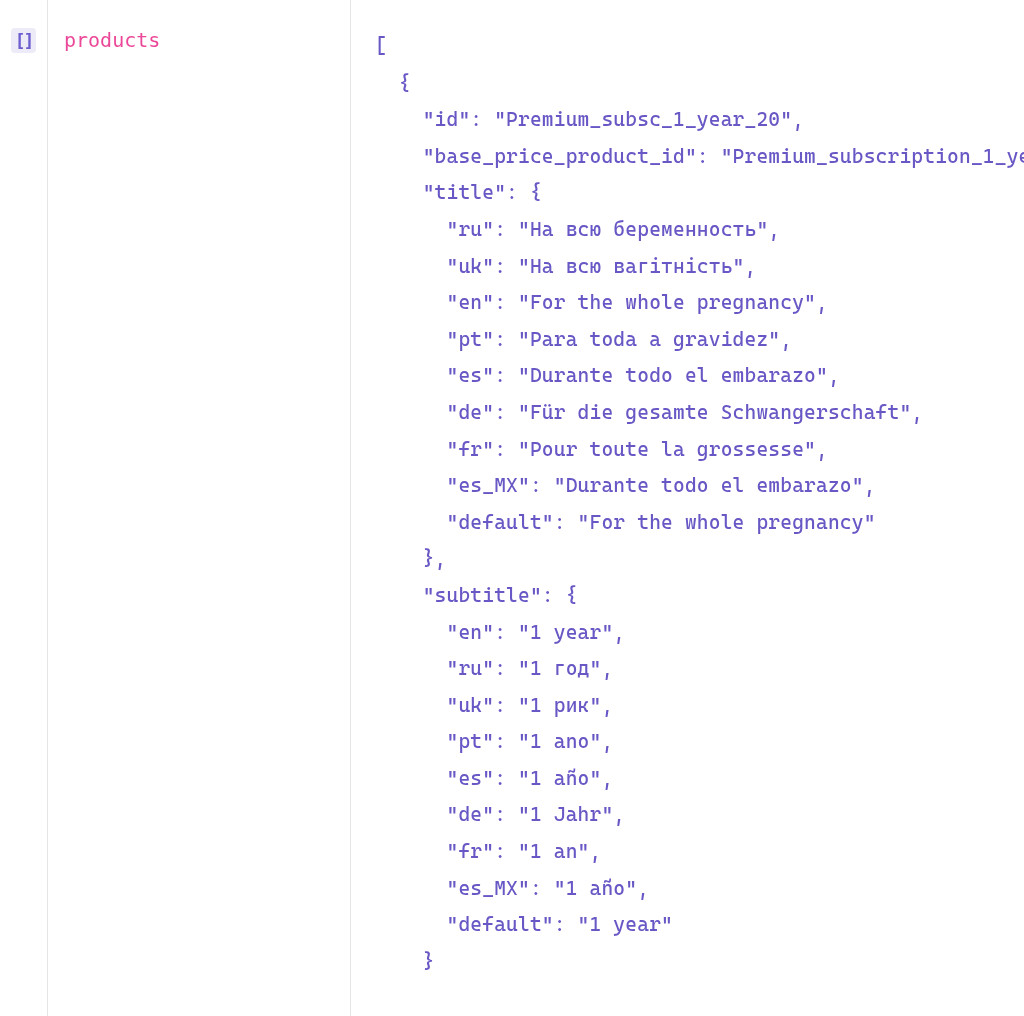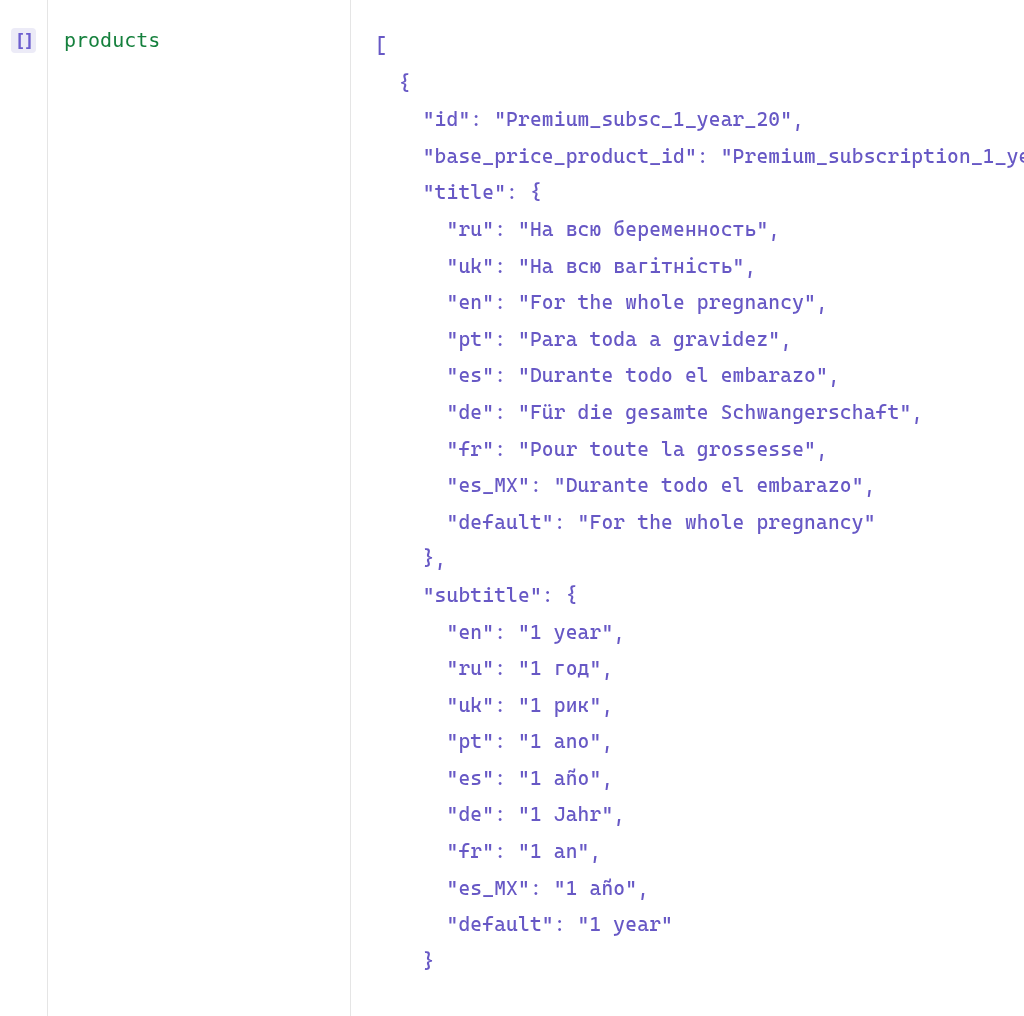--- a/index.html
+++ b/index.html
@@ -35,21 +35,21 @@
       color: #6d5fcf;
       letter-spacing: -2px;
     }
     .key-col {
       width: 303px;
       padding: 28px 12px 0 16px;
       border-right: 1px solid #e5e5e5;
     }
     .key-label {
       font-family: ui-monospace, monospace;
-      color: #15803d;
+      color: #ec4899;
       font-size: 20px;
     }
     .value-col {
       flex: 1;
       padding: 28px 16px 0 24px;
       overflow: hidden;
     }
     .json-content {
       font-family: ui-monospace, 'SF Mono', 'Monaco', 'Cascadia Code', 'Roboto Mono', Menlo, Consolas, monospace;
       color: #6758c5;

